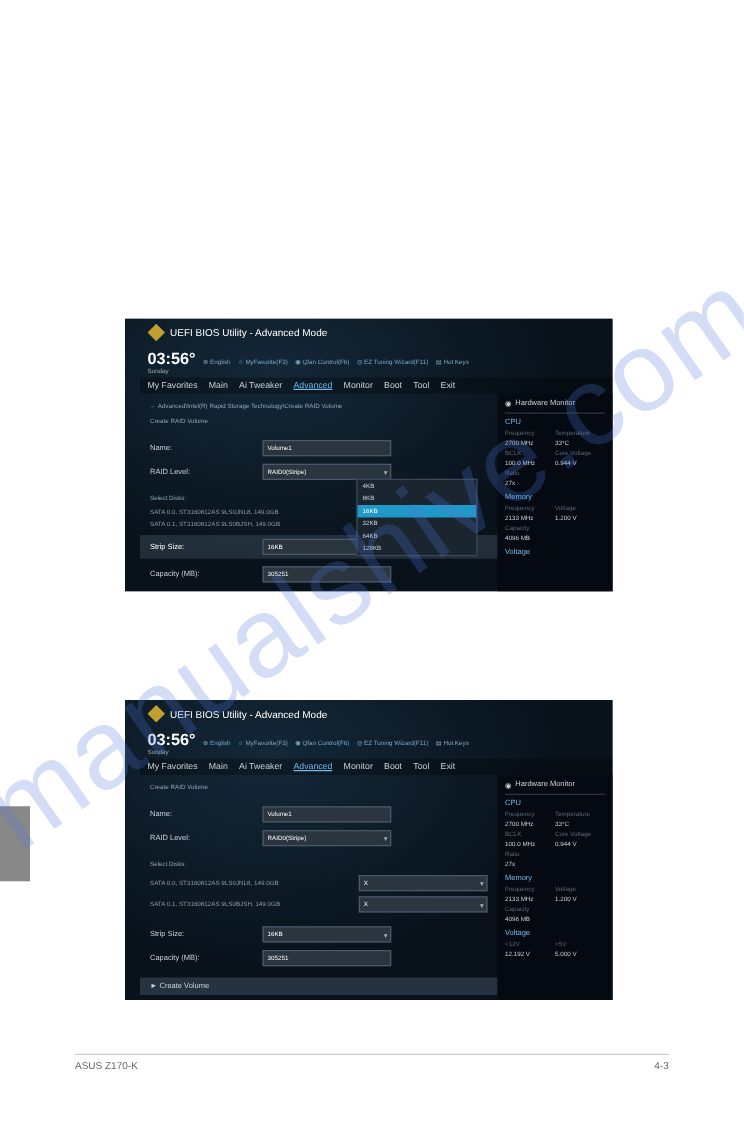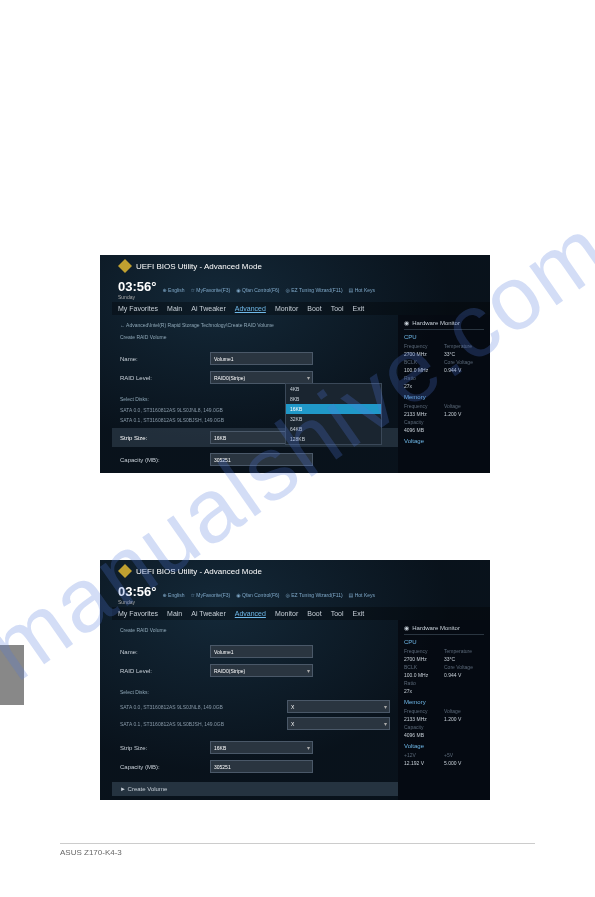--- a/index.html
+++ b/index.html
@@ -43,21 +43,21 @@
 .strip-label { width:90px; font-size:6px; color:#fff; }
 .dropdown-menu { position:absolute; background:#1a2530; border:1px solid #3a4858; width:95px; z-index:3; }
 .dropdown-menu .opt { padding:2px 4px; font-size:5px; color:#c8d0d8; }
 .dropdown-menu .opt.sel { background:#2098c8; color:#fff; }
 .hw-title { font-size:6px; color:#c8d0d8; padding-bottom:3px; border-bottom:1px solid #2a3540; display:flex; align-items:center; gap:3px; }
 .hw-section { font-size:6px; color:#6fb8e8; padding:4px 0 2px; }
 .hw-row { display:flex; font-size:5px; padding:1px 0; }
 .hw-row .lbl { width:40px; color:#5a6878; }
 .hw-row .val { color:#c8d0d8; }
 .create-vol-bar { background:rgba(50,65,80,0.7); padding:4px 8px; font-size:6px; color:#c8d0d8; margin:6px -8px 0; }
-.footer { position:absolute; bottom:40px; left:60px; right:60px; display:flex; font-size:8px; color:#666; border-top:1px solid #ccc; padding-top:4px; }
+.footer { position:absolute; bottom:40px; left:60px; right:60px; display:flex; justify-content:space-between; font-size:8px; color:#666; border-top:1px solid #ccc; padding-top:4px; }
 .graytab { position:absolute; left:0; top:645px; width:24px; height:60px; background:#888; }
 </style>
 </head>
 <body>
 
 <div class="page">
   <div class="watermark">manualshive.com</div>
   <div class="graytab"></div>
 
 

